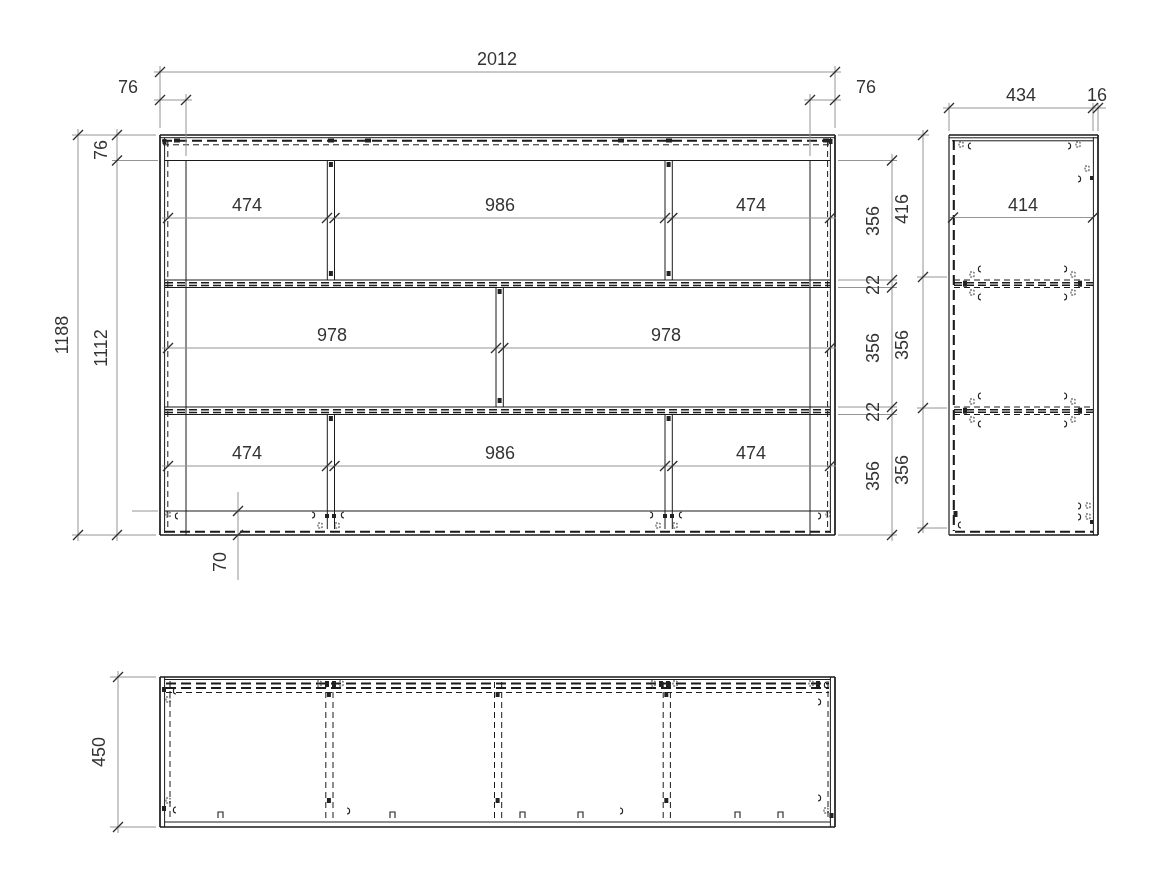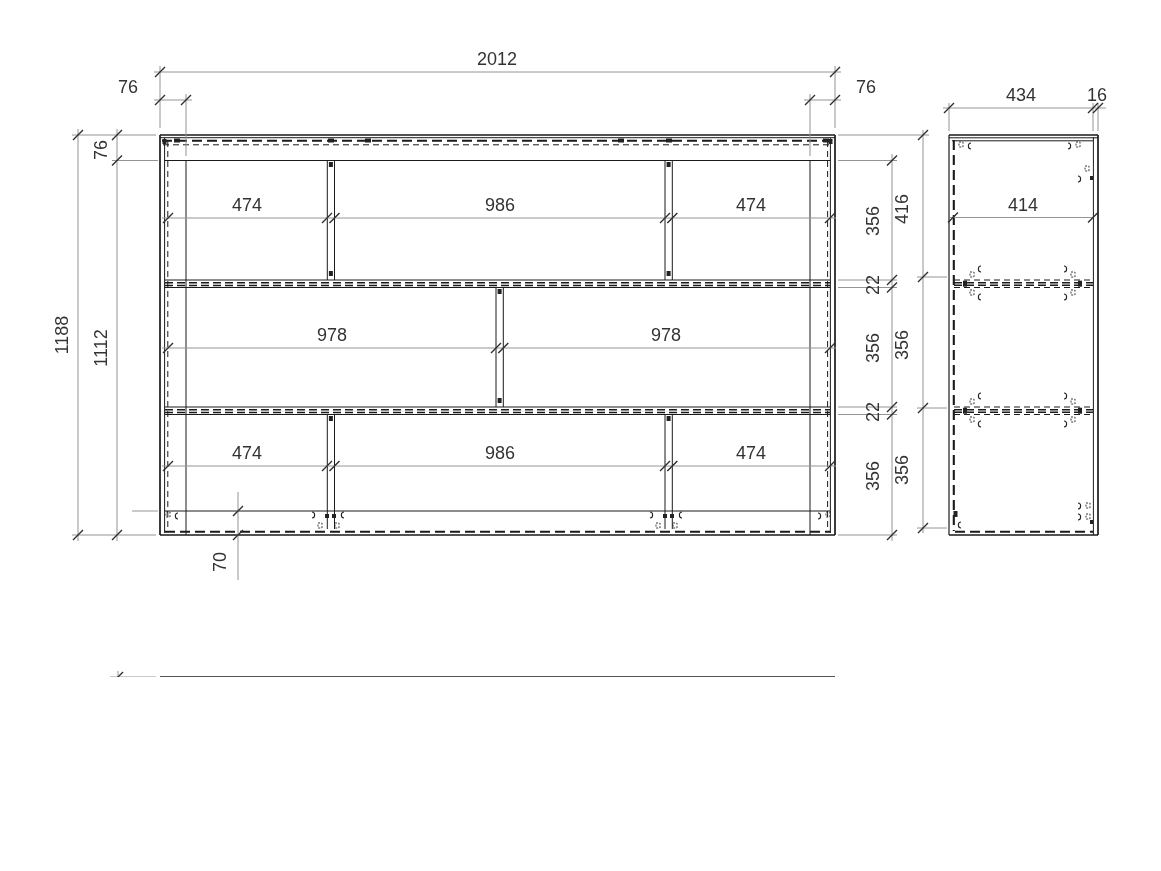--- a/index.html
+++ b/index.html
@@ -1,16 +1,16 @@
 <!DOCTYPE html>
 <html><head>
 <meta charset="utf-8">
 <style>
   html,body{margin:0;padding:0;background:#ffffff;}
-  .canvas{position:relative;width:1161px;height:677px;background:#ffffff;overflow:hidden;text-align:center;}
+  .canvas{position:relative;width:1161px;height:871px;background:#ffffff;overflow:hidden;text-align:center;}
   svg{display:block;}
   
   .s16{stroke:#1b1b1b;stroke-width:1.7;fill:none;}
   .s10{stroke:#1b1b1b;stroke-width:1;fill:none;}
   .s12{stroke:#1b1b1b;stroke-width:1.2;fill:none;}
   .hd{stroke:#1b1b1b;stroke-width:2.1;fill:none;stroke-dasharray:10 5;}
   .hd2{stroke:#1b1b1b;stroke-width:1.5;fill:none;stroke-dasharray:8 4;}
   .td{stroke:#1b1b1b;stroke-width:1;fill:none;stroke-dasharray:6 4;}
   
   .dm{stroke:#949494;stroke-width:1;fill:none;}

